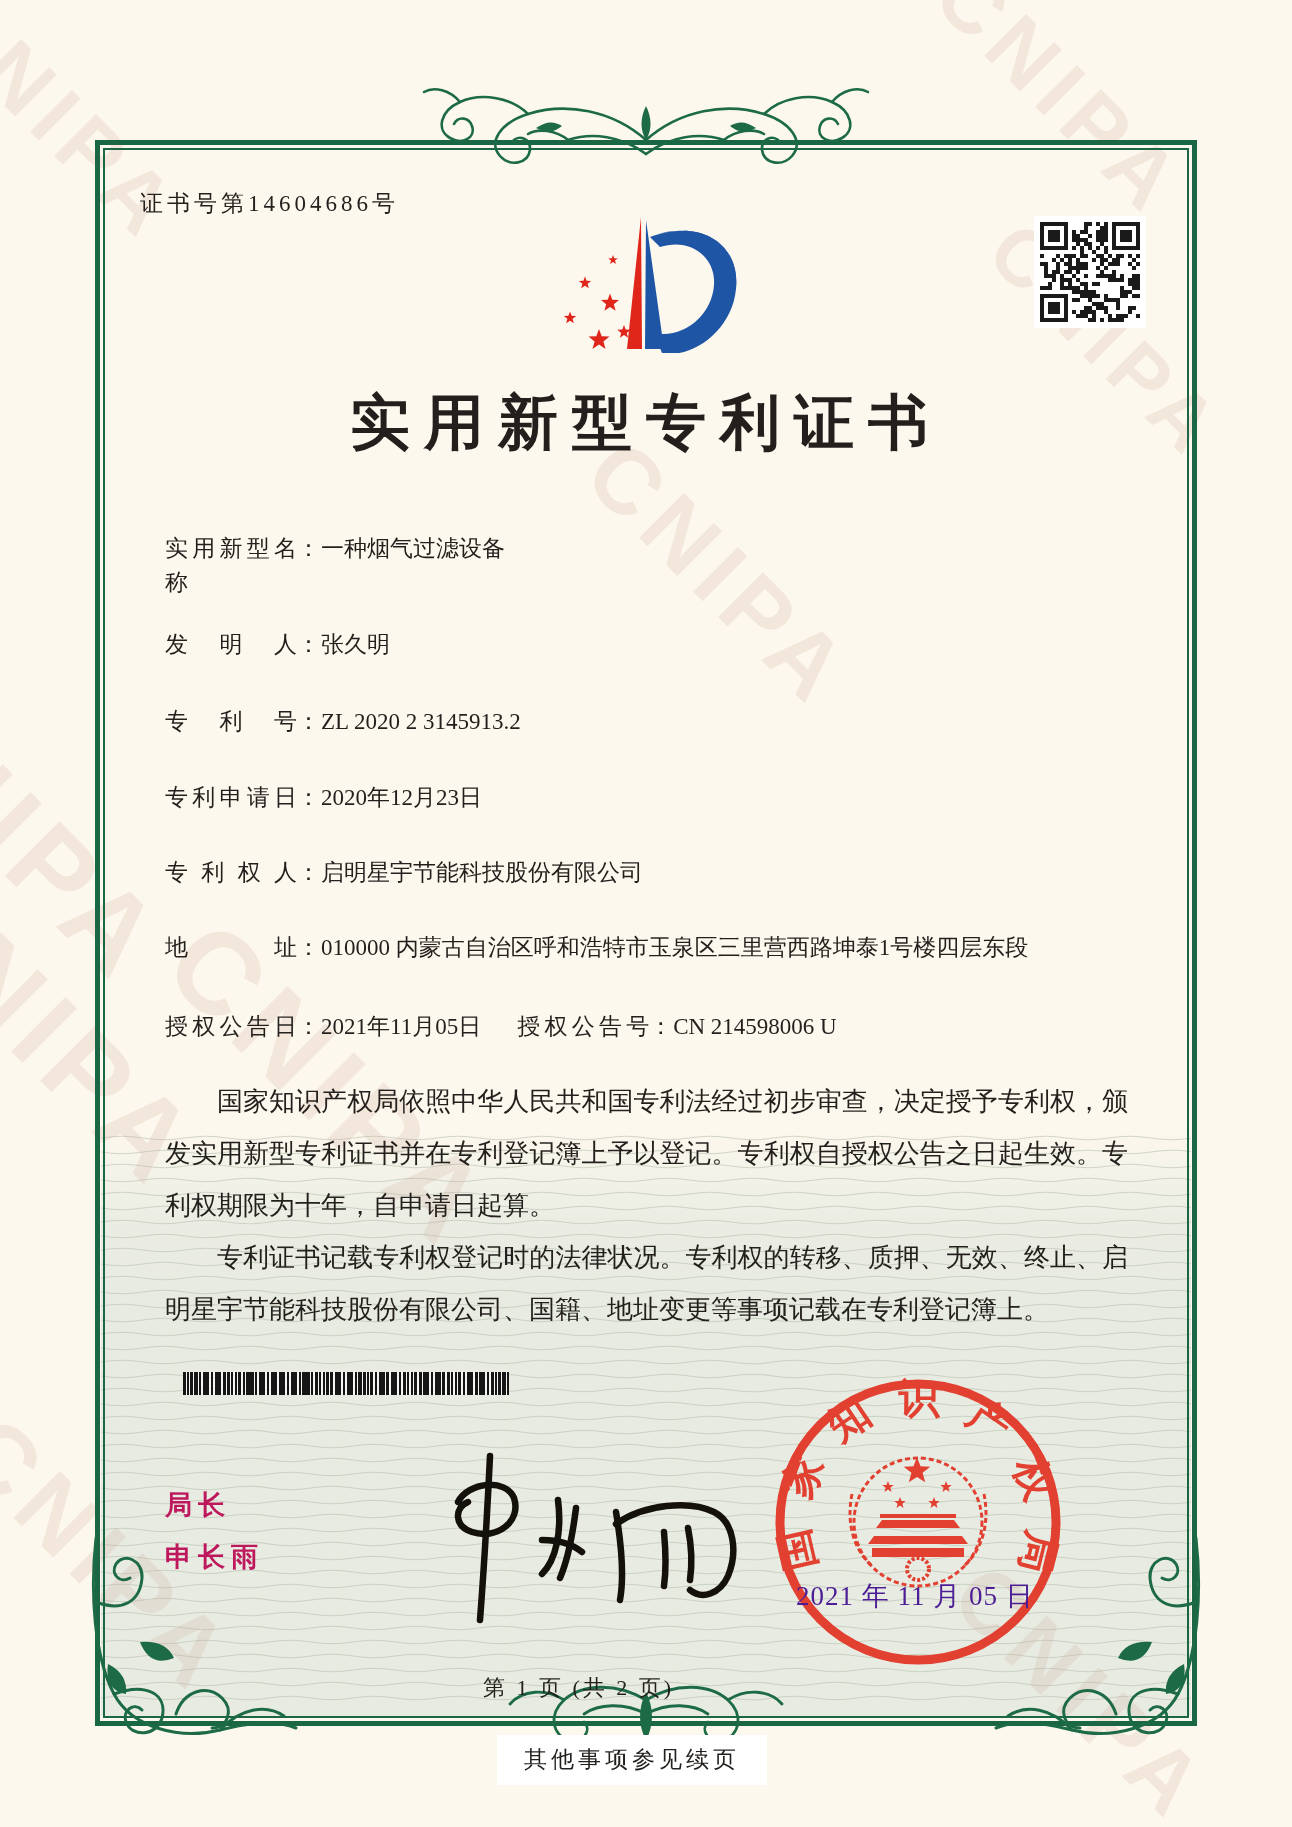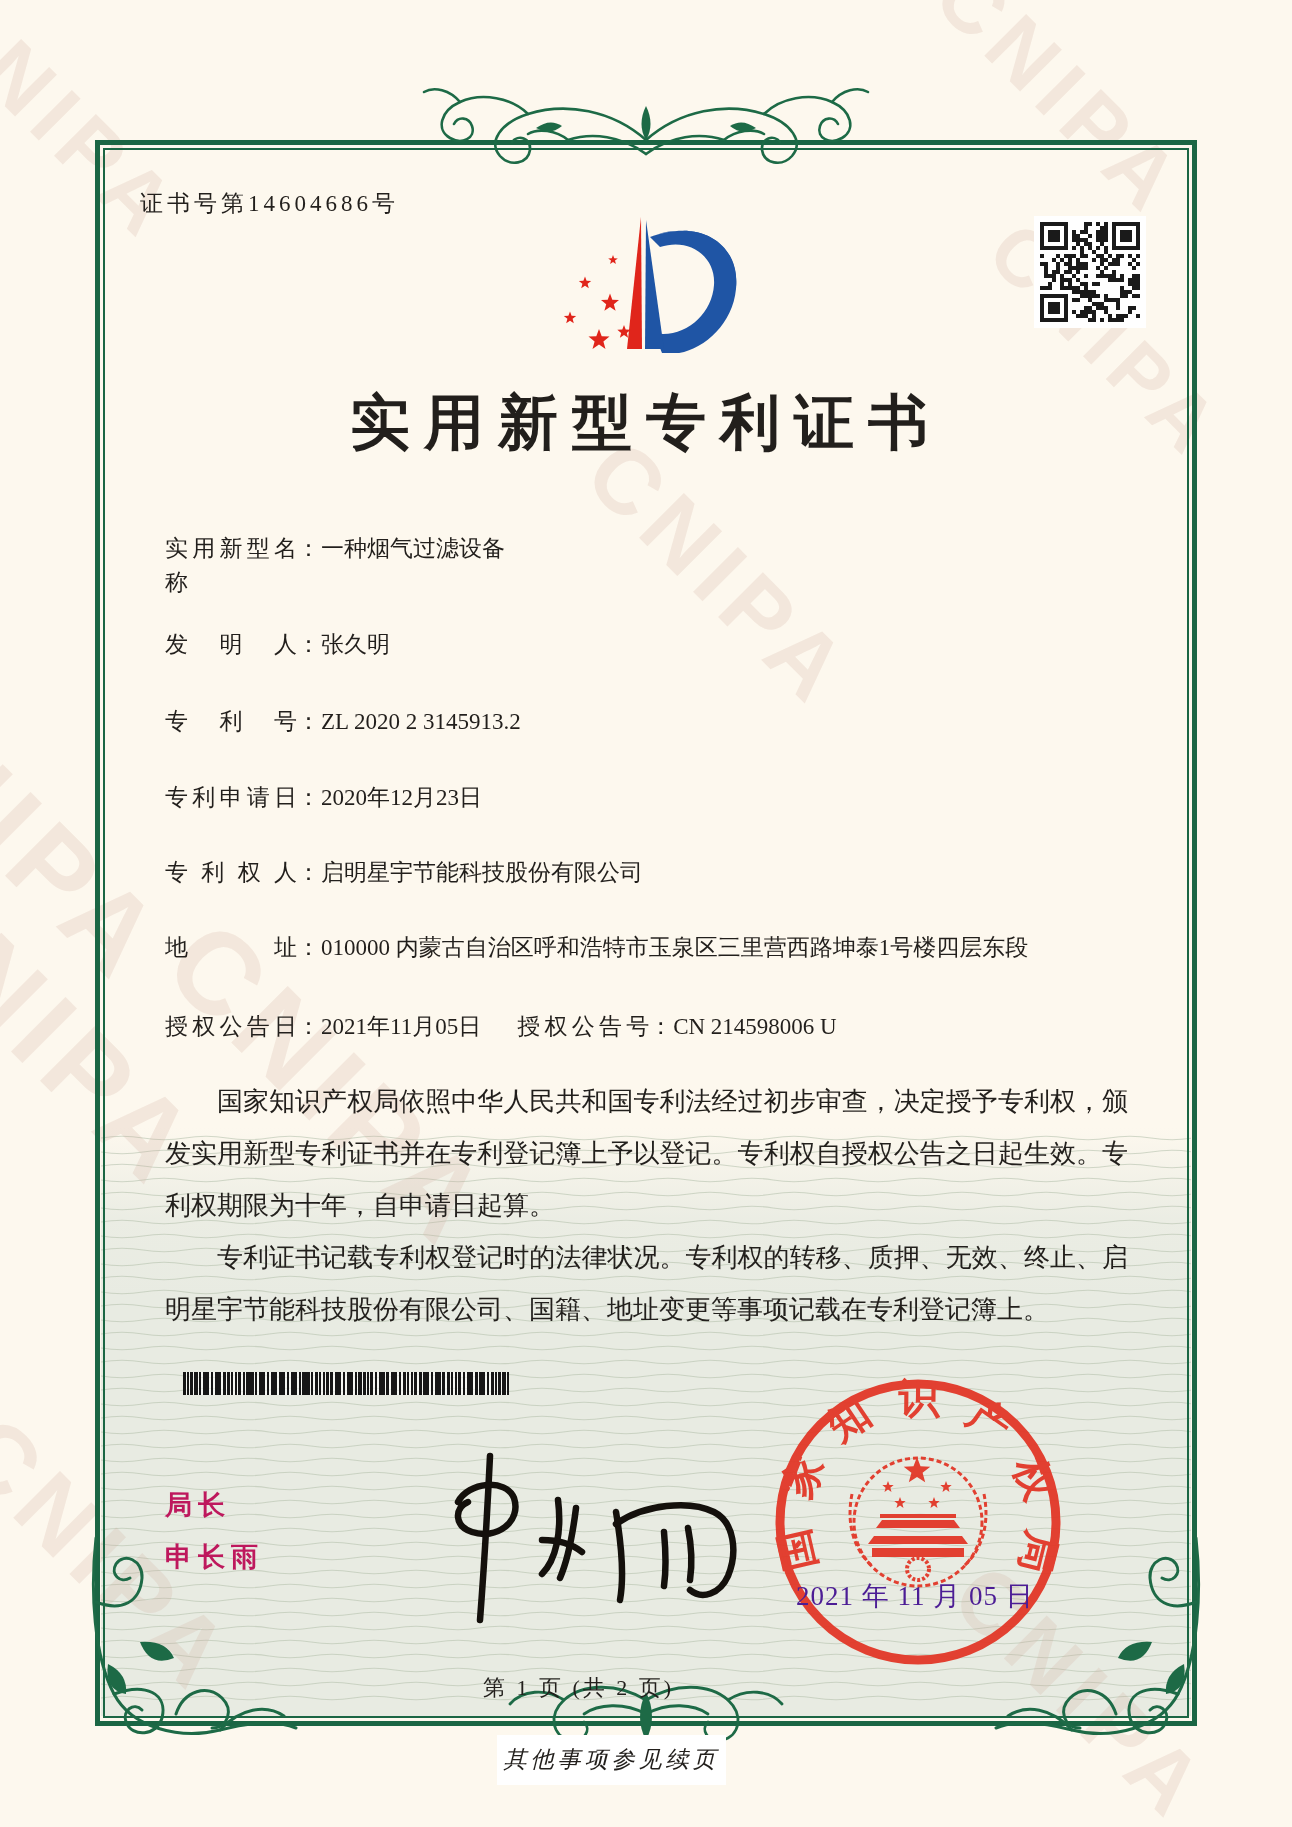--- a/index.html
+++ b/index.html
@@ -56,22 +56,22 @@
     font-size:27px;letter-spacing:6px;color:#be185d;}
   .d-title{top:1487px;} .d-name{top:1539px;}
   .signature{position:absolute;left:398px;top:1448px;z-index:6;}
   
   .seal{position:absolute;left:768px;top:1372px;z-index:6;opacity:0.93;}
   .seal-date{position:absolute;left:796px;top:1578px;z-index:7;font-size:27px;
     letter-spacing:1px;color:#4c1d95;white-space:nowrap;}
   
   .page-footer{position:absolute;left:95px;top:1673px;width:967px;text-align:center;
     font-size:22px;letter-spacing:3px;z-index:5;}
-  .cont-box{position:absolute;left:497px;top:1735px;width:229px;height:50px;background:#ffffff;
-    z-index:6;text-align:center;line-height:50px;font-size:23px;letter-spacing:4px;font-style:italic;}
+  .cont-box{position:absolute;left:497px;top:1735px;width:270px;height:50px;background:#ffffff;
+    z-index:6;text-align:center;line-height:50px;font-size:23px;letter-spacing:4px;}
 </style>
 </head>
 <body>
 
 <div class="page">
     <div class="wm" style="left: 1005px; top: 1545px; font-size: 88px;">CNIPA</div>
     <div class="wm" style="left: 15px; top: 1395px; font-size: 96px;">CNIPA</div>
     <div class="wm" style="left: 235px; top: 895px; font-size: 116px;">CNIPA</div>
     <div class="wm" style="left: -50px; top: 845px; font-size: 112px;">CNIPA</div>
     <div class="wm" style="left: -85px; top: 640px; font-size: 112px;">CNIPA</div>

